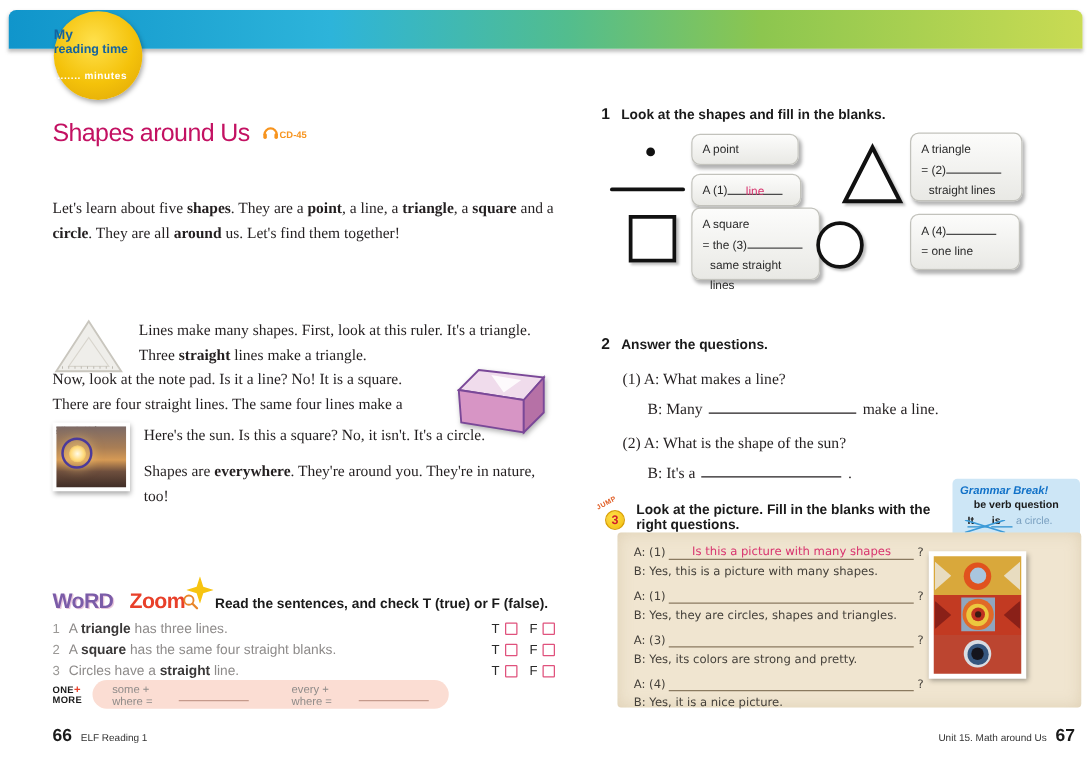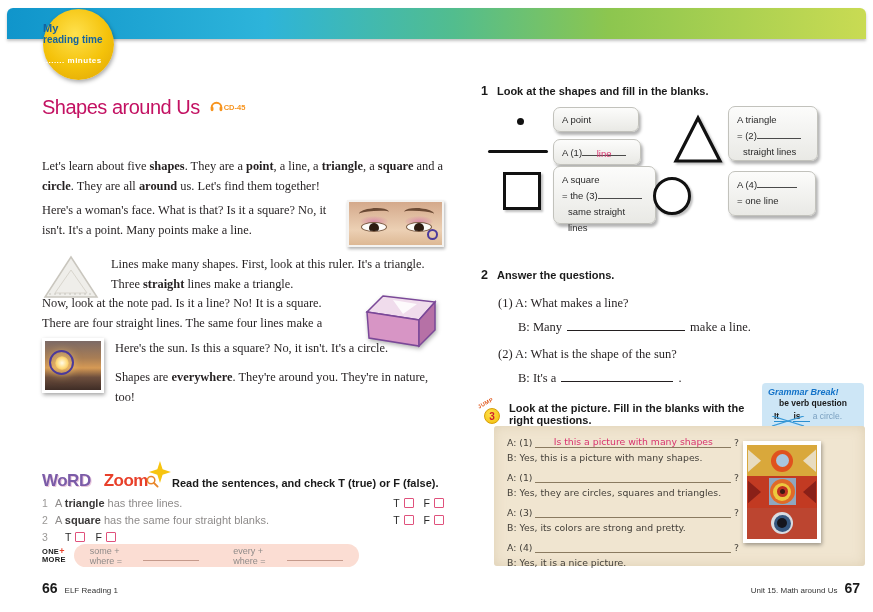--- a/index.html
+++ b/index.html
@@ -216,36 +216,20 @@
         <path d="M3 14 A9 9 0 0 1 21 14" fill="none" stroke="#f7941e" stroke-width="3.4" stroke-linecap="round"></path>
         <rect x="1.2" y="12" width="5.2" height="8.5" rx="2.5" fill="#f7941e"></rect>
         <rect x="17.6" y="12" width="5.2" height="8.5" rx="2.5" fill="#f7941e"></rect>
       </svg>
       <span class="cd-label">CD-45</span>
     </span>
   </div>
 
   <p class="lp-abs serif introp"><span>Let's learn about five </span><span class="rb">shapes</span><span>. They are a </span><span class="rb">point</span><span>, a line, a </span><span class="rb">triangle</span><span>, a </span><span class="rb">square</span><span> and a </span><span class="rb">circle</span><span>. They are all </span><span class="rb">around</span><span> us. Let's find them together!</span></p>
 
-  <div class="lp-abs prow r1">
-    <p class="serif flex1">Here's a woman's face. What is that? Is it a square? No, it isn't. It's a point. Many points make a line.</p>
-    <div class="eyes">
-      <div class="brow bl"></div>
-      <div class="brow br"></div>
-      <div class="eshadow sl"></div>
-      <div class="eshadow sr"></div>
-      <div class="eye el">
-          <div class="iris"></div>
-        </div>
-      <div class="eye er">
-          <div class="iris"></div>
-        </div>
-      <div class="pointring"></div>
-    </div>
-  </div>
 
   <div class="lp-abs prow r2">
     <svg width="58" height="46" style="flex:0 0 58px">
       <polygon points="29,3 55,43 3,43" fill="#efeeea" stroke="#c9c6be" stroke-width="1.5"></polygon>
       <polygon points="29,16 45,39 13,39" fill="none" stroke="#d8d5cd" stroke-width="1"></polygon>
       <path d="M8 41 v-2 M13 41 v-2 M18 41 v-2 M23 41 v-2 M28 41 v-2 M33 41 v-2 M38 41 v-2 M43 41 v-2 M48 41 v-2" stroke="#bdbab2" stroke-width=".8"></path>
     </svg>
     <p class="serif flex1"><span>Lines make many shapes. First, look at this ruler. It's a triangle. Three </span><span class="rb">straight</span><span> lines make a triangle.</span></p>
   </div>
 
@@ -302,20 +286,21 @@
         <span class="tf-label">T</span>
         <span class="cbox"></span>
       </span>
     <span class="tf">
         <span class="tf-label">F</span>
         <span class="cbox"></span>
       </span>
   </div>
   <div class="lp-abs wz-item it3">
     <span class="wz-num">3</span>
+    <span class="wz-text"><span>Circles have a </span><span class="rb">straight</span><span> line.</span></span>
     <span class="tf">
         <span class="tf-label">T</span>
         <span class="cbox"></span>
       </span>
     <span class="tf">
         <span class="tf-label">F</span>
         <span class="cbox"></span>
       </span>
   </div>
 
@@ -433,21 +418,21 @@
         <span>?</span>
       </div>
       <div class="qa-b">B: Yes, this is a picture with many shapes.</div>
     </div>
     <div class="qa-pair">
       <div class="qa-a">
         <span class="qa-pre">A: (1)</span>
         <span class="qa-blank"><span class="qa-ans"></span></span>
         <span>?</span>
       </div>
-      <div class="qa-b">B: Yes, they are circles, squares and triangles.</div>
+      <div class="qa-b">B: Yes, they are circles, shapes and triangles.</div>
     </div>
     <div class="qa-pair">
       <div class="qa-a">
         <span class="qa-pre">A: (3)</span>
         <span class="qa-blank"><span class="qa-ans"></span></span>
         <span>?</span>
       </div>
       <div class="qa-b">B: Yes, its colors are strong and pretty.</div>
     </div>
     <div class="qa-pair">

